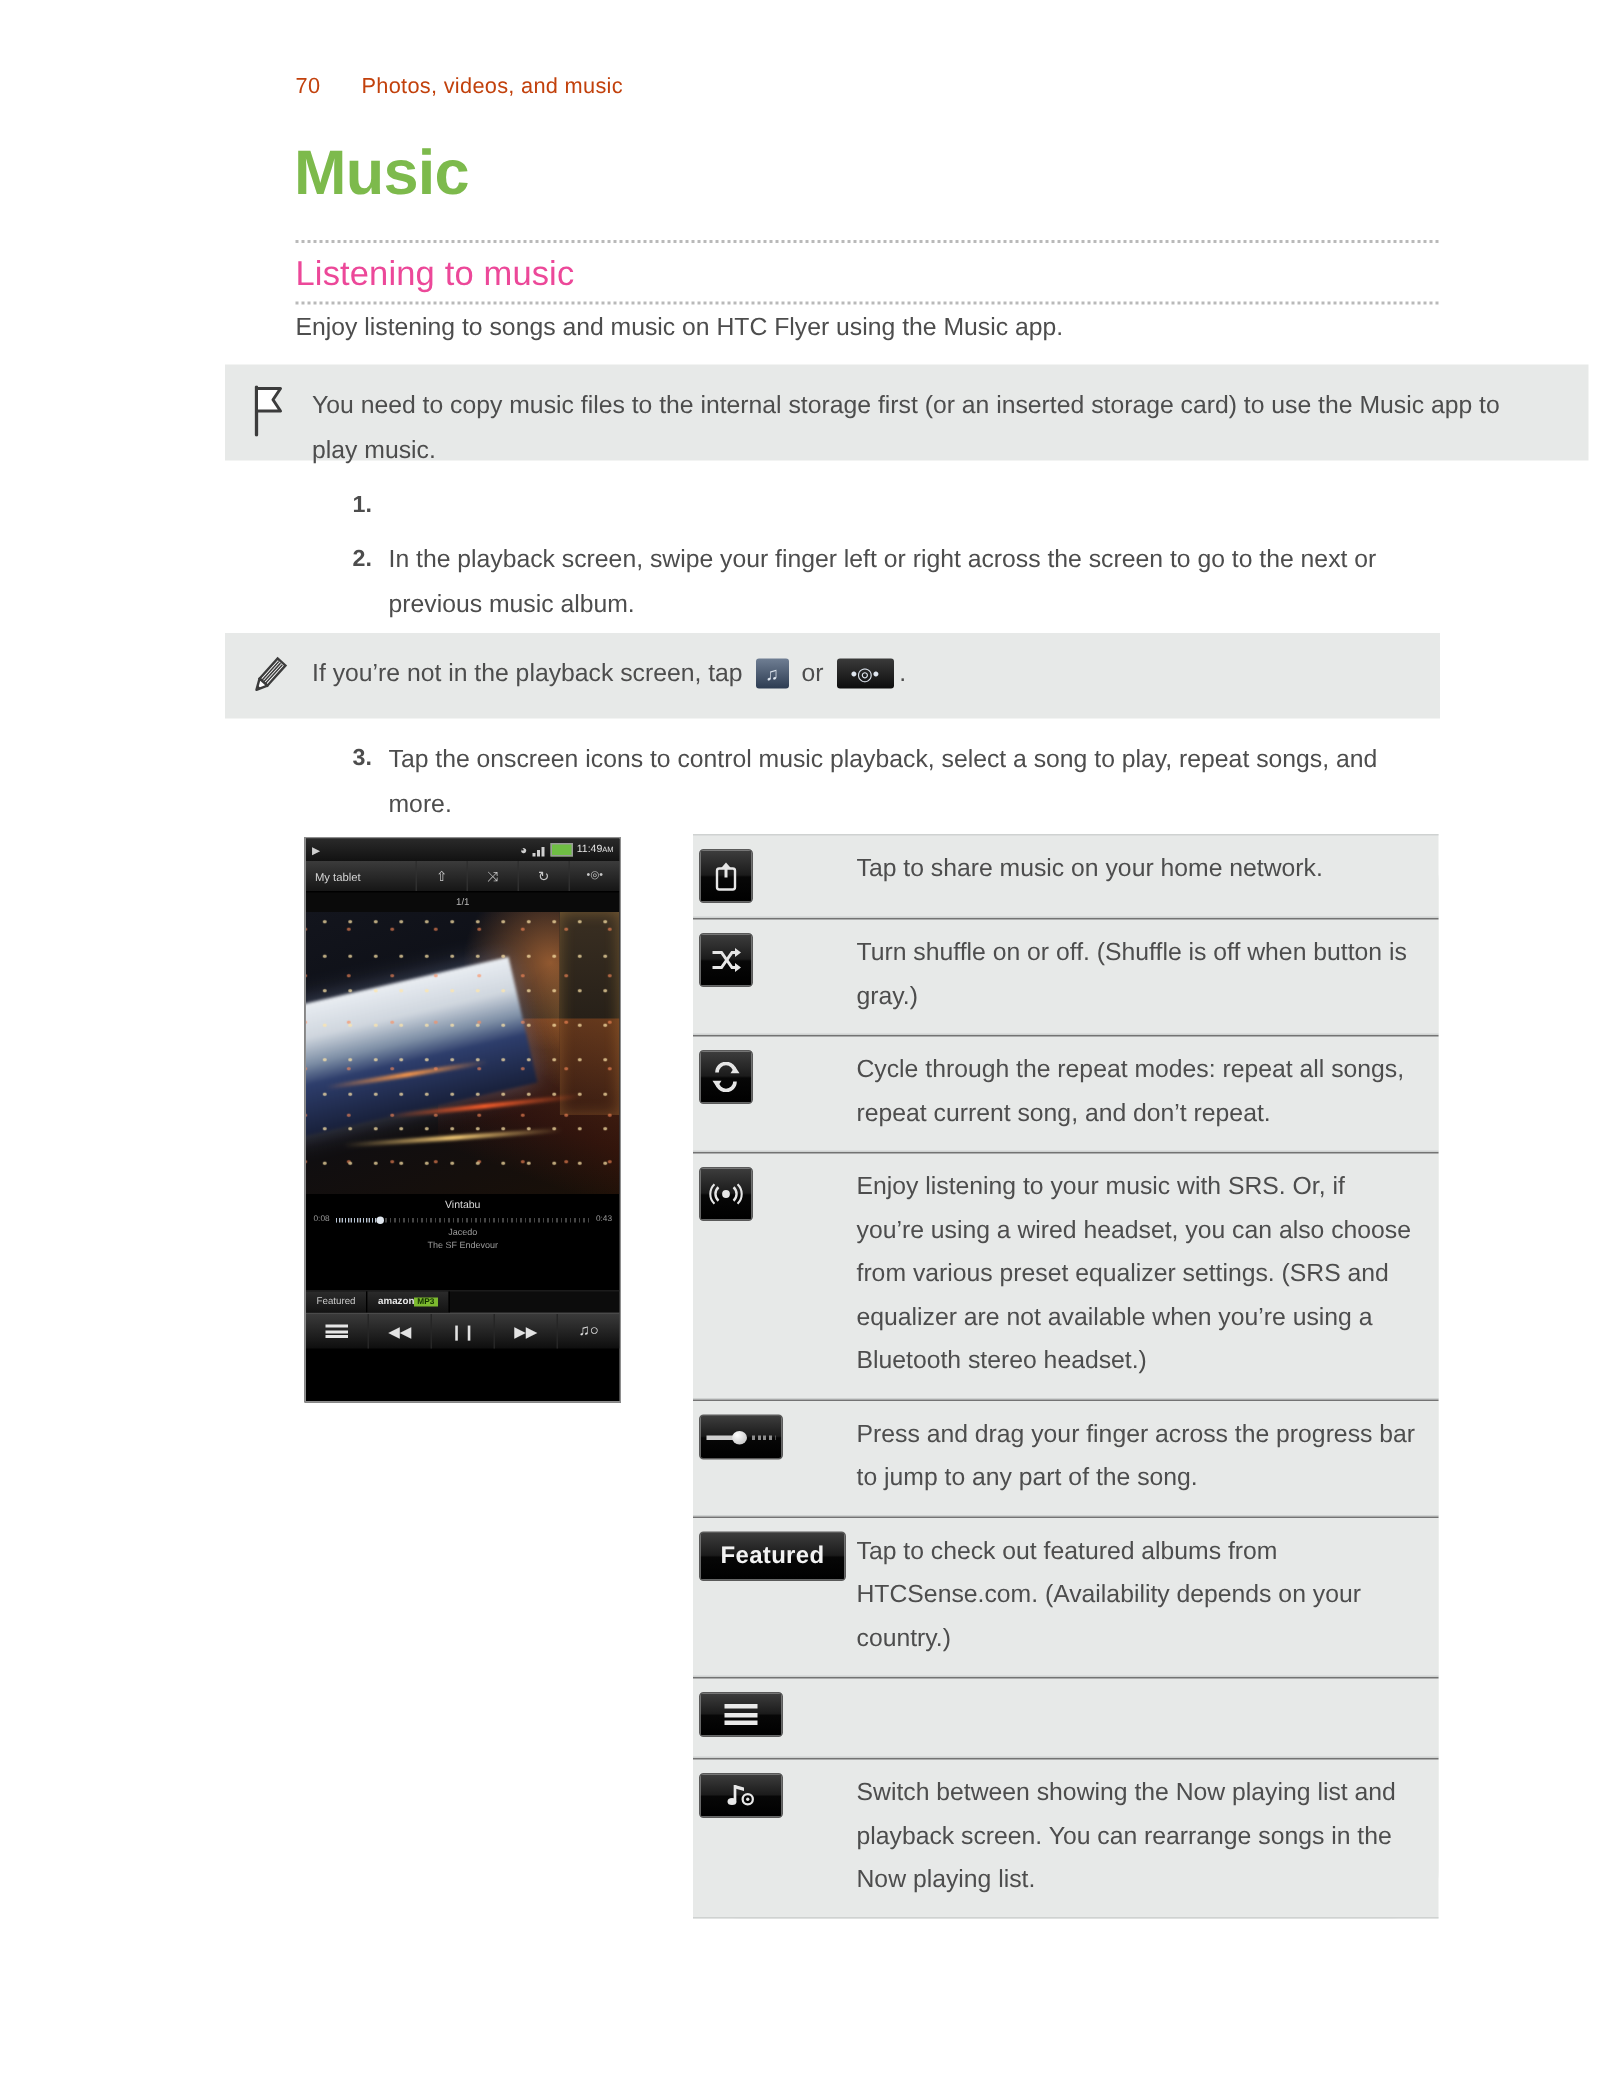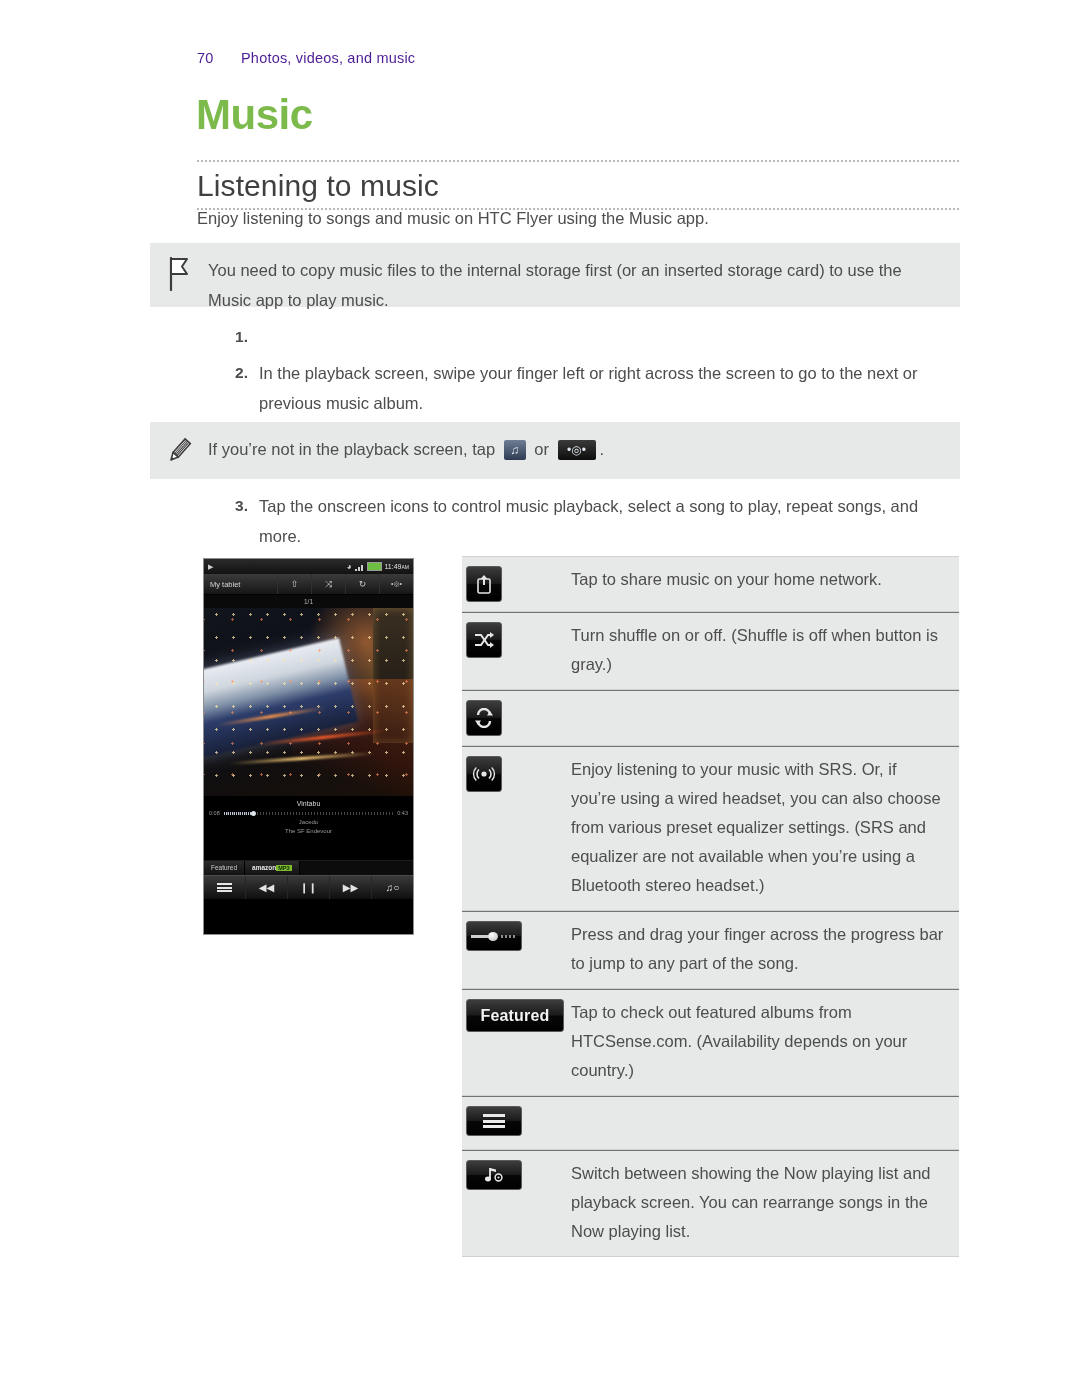--- a/index.html
+++ b/index.html
@@ -23,21 +23,21 @@
     height: 1397px;
     overflow: hidden;
   }
 
   
   .running-head {
     position: absolute;
     left: 197px;
     top: 50px;
     font-size: 14.5px;
-    color: #4c1d95;
+    color: #c2410c;
     letter-spacing: 0.2px;
     display: flex;
     align-items: center;
   }
   .running-head .pg { width: 44px; }
 
   
   .chapter-title {
     position: absolute;
     left: 196px;
@@ -53,22 +53,22 @@
     position: absolute;
     left: 197px;
     top: 160px;
     width: 762px;
   }
   .dotted-rule {
     height: 0;
     border-top: 2px dotted #b9b9b9;
   }
   .section-heading {
-    font-size: 30px;
-    color: #404040;
+    font-size: 23px;
+    color: #ec4899;
     padding: 7px 0 5px 0;
     letter-spacing: 0.1px;
   }
 
   .intro-para {
     position: absolute;
     left: 197px;
     top: 205px;
     width: 770px;
     font-size: 16.5px;
@@ -92,21 +92,21 @@
   }
   .callout .ctext {
     font-size: 16.5px;
     line-height: 30px;
     color: #4d4d4d;
     padding: 12px 30px 12px 0;
   }
   #callout-flag {
     left: 150px;
     top: 243px;
-    width: 810px;
+    width: 909px;
     height: 64px;
   }
   #callout-pen {
     left: 150px;
     top: 422px;
     width: 810px;
     height: 57px;
   }
   #callout-pen .ctext { }
 
@@ -585,20 +585,21 @@
       <div class="ref-icon-cell">
         <span class="btn btn-sq">
           <svg width="22" height="20" viewBox="0 0 22 20" aria-hidden="true">
             <path d="M5 7 A6 6 0 0 1 17 7" stroke="#e6e6e6" stroke-width="2.4" fill="none"></path>
             <path d="M17 13 A6 6 0 0 1 5 13" stroke="#e6e6e6" stroke-width="2.4" fill="none"></path>
             <path d="M17 3 L20 7.5 L14 7.5 Z" fill="#e6e6e6"></path>
             <path d="M5 17 L2 12.5 L8 12.5 Z" fill="#e6e6e6"></path>
           </svg>
         </span>
       </div>
+      <div class="ref-text">Cycle through the repeat modes: repeat all songs, repeat current song, and don’t repeat.</div>
     </div>
 
     <div class="ref-row">
       <div class="ref-icon-cell">
         <span class="btn btn-sq">
           <svg width="28" height="18" viewBox="0 0 28 18" aria-hidden="true">
             <circle cx="14" cy="9" r="2.6" fill="#e6e6e6"></circle>
             <path d="M9 4.5 A6 6 0 0 0 9 13.5" stroke="#e6e6e6" stroke-width="1.6" fill="none"></path>
             <path d="M6.3 2.5 A9 9 0 0 0 6.3 15.5" stroke="#e6e6e6" stroke-width="1.4" fill="none"></path>
             <path d="M19 4.5 A6 6 0 0 1 19 13.5" stroke="#e6e6e6" stroke-width="1.6" fill="none"></path>

